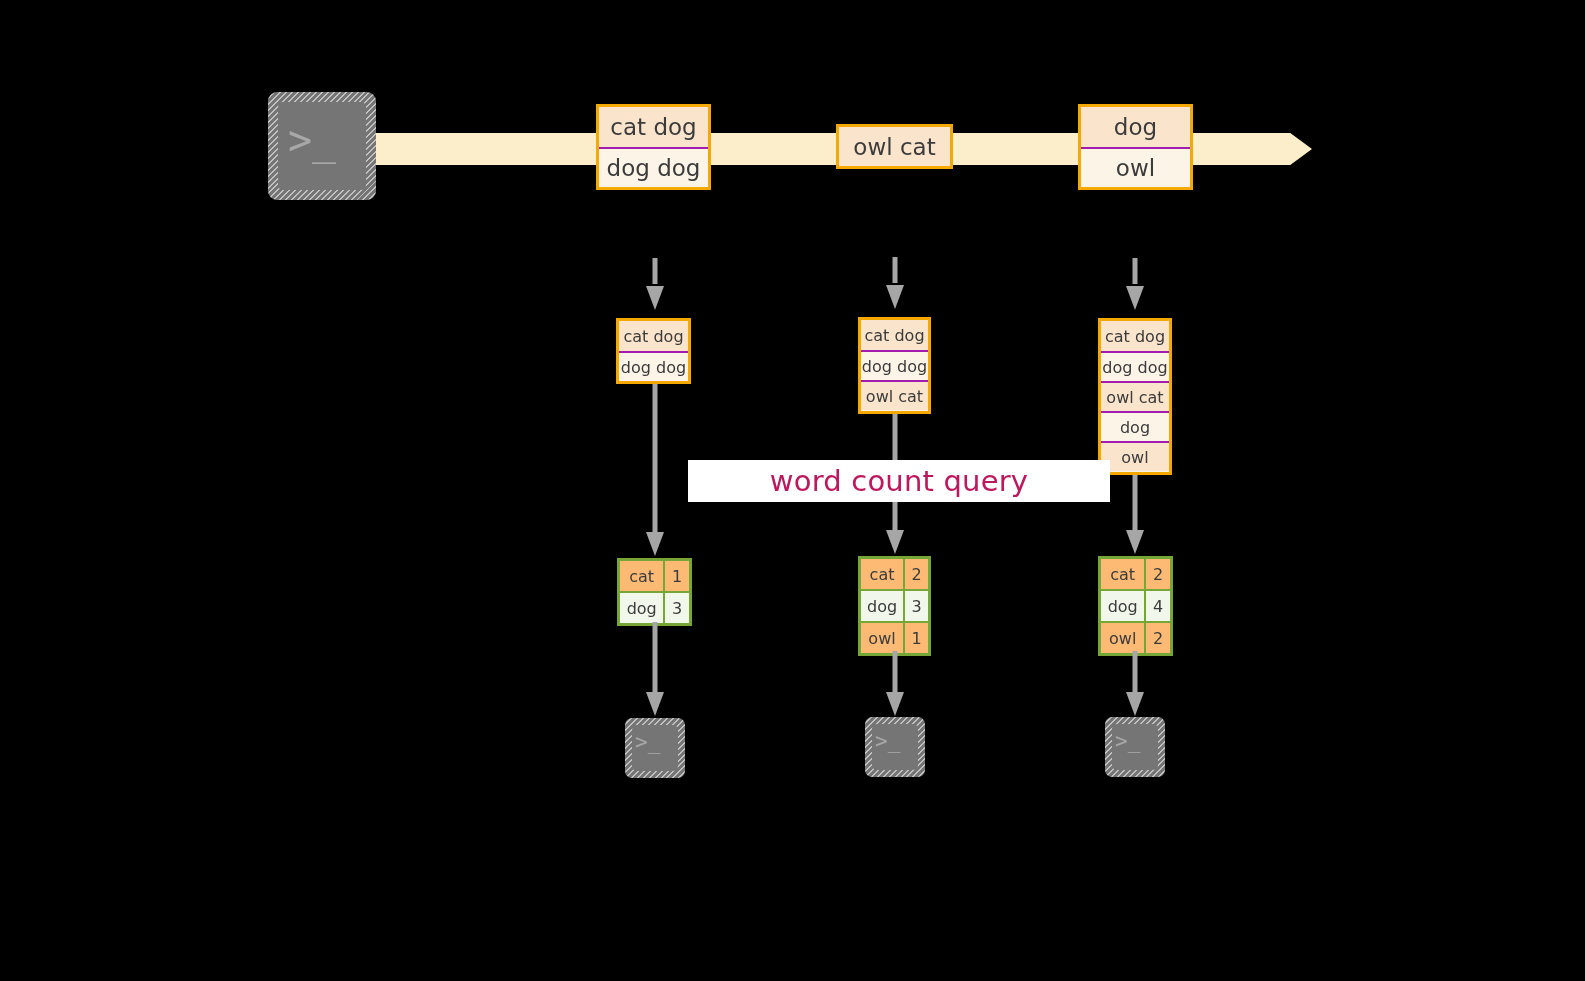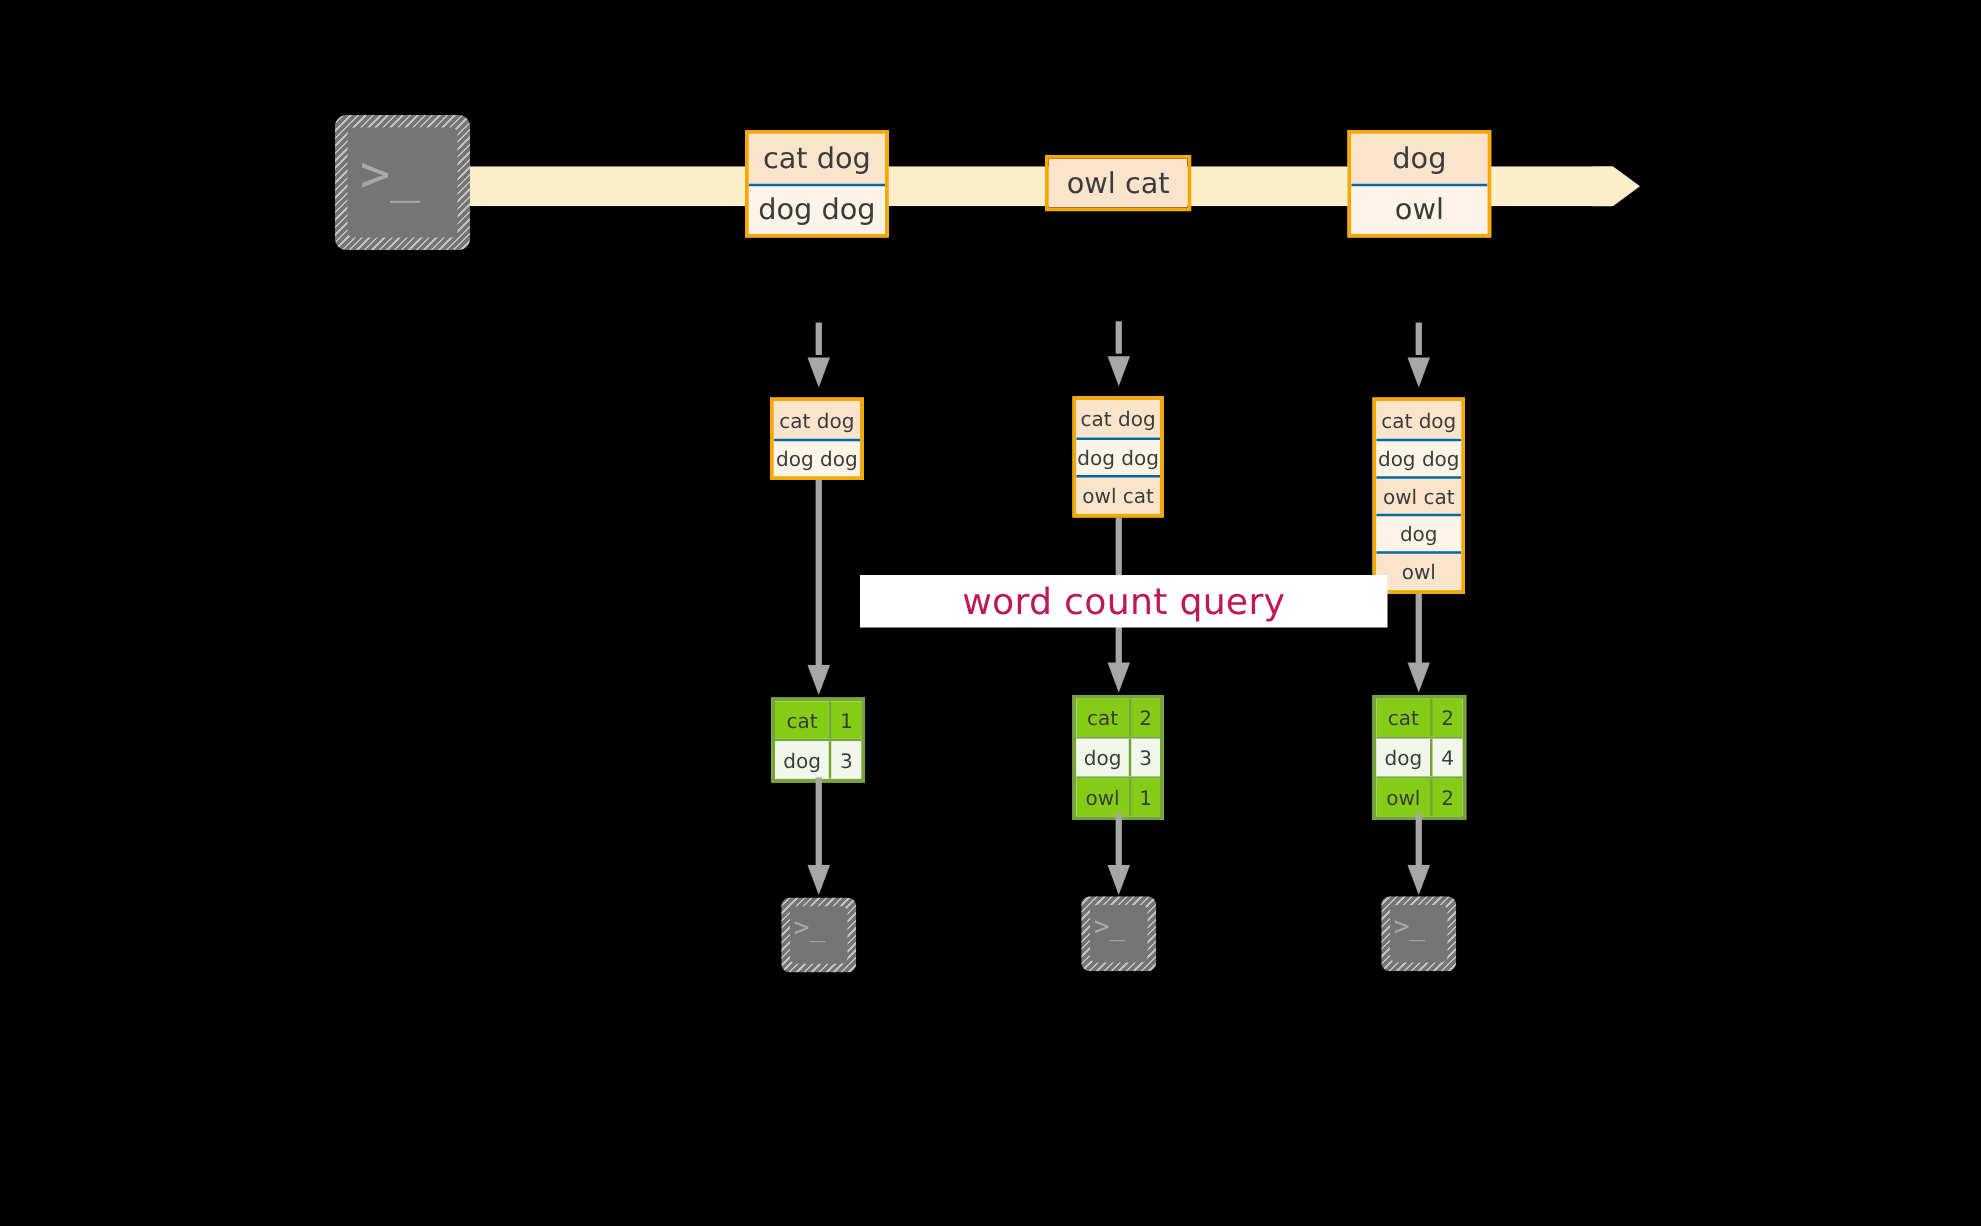--- a/index.html
+++ b/index.html
@@ -70,21 +70,21 @@
   .evt-row {
     box-sizing: border-box;
     display: flex;
     align-items: center;
     justify-content: center;
     color: #3b3b3b;
     white-space: nowrap;
   }
   .evt-row.shade { background: #fae4cc; }
   .evt-row.plain { background: #fdf4e8; }
-  .evt-row + .evt-row { border-top: 2px solid #0369a1; }
+  .evt-row + .evt-row { border-top: 2px solid #a21caf; }
 
   
   .evt-box.large .evt-row { height: 40px; font-size: 23px; }
   #evt-a { left: 596px; top: 104px; width: 115px; height: 86px; }
   #evt-b { left: 836px; top: 124px; width: 117px; height: 45px; }
   #evt-b .evt-row { height: 39px; }
   #evt-c { left: 1078px; top: 104px; width: 115px; height: 86px; }
 
   
   .evt-box.mid .evt-row { height: 30px; font-size: 16px; }
@@ -107,21 +107,21 @@
     box-sizing: border-box;
     height: 30px;
     display: flex;
     align-items: center;
     justify-content: center;
     color: #3b3b3b;
     font-size: 16px;
   }
   .res-cell.key { width: 44px; }
   .res-cell.val { width: 26px; border-left: 2px solid #76a736; }
-  .res-row.shade .res-cell { background: #84cc16; }
+  .res-row.shade .res-cell { background: #fdba74; }
   .res-row.plain .res-cell { background: #f2f7ec; }
   #res-1 { left: 617px; top: 558px; width: 75px; }
   #res-2 { left: 858px; top: 556px; width: 73px; }
   #res-3 { left: 1098px; top: 556px; width: 75px; }
 
   
   .conn { position: absolute; }
   .conn svg { display: block; overflow: visible; }
 
   

